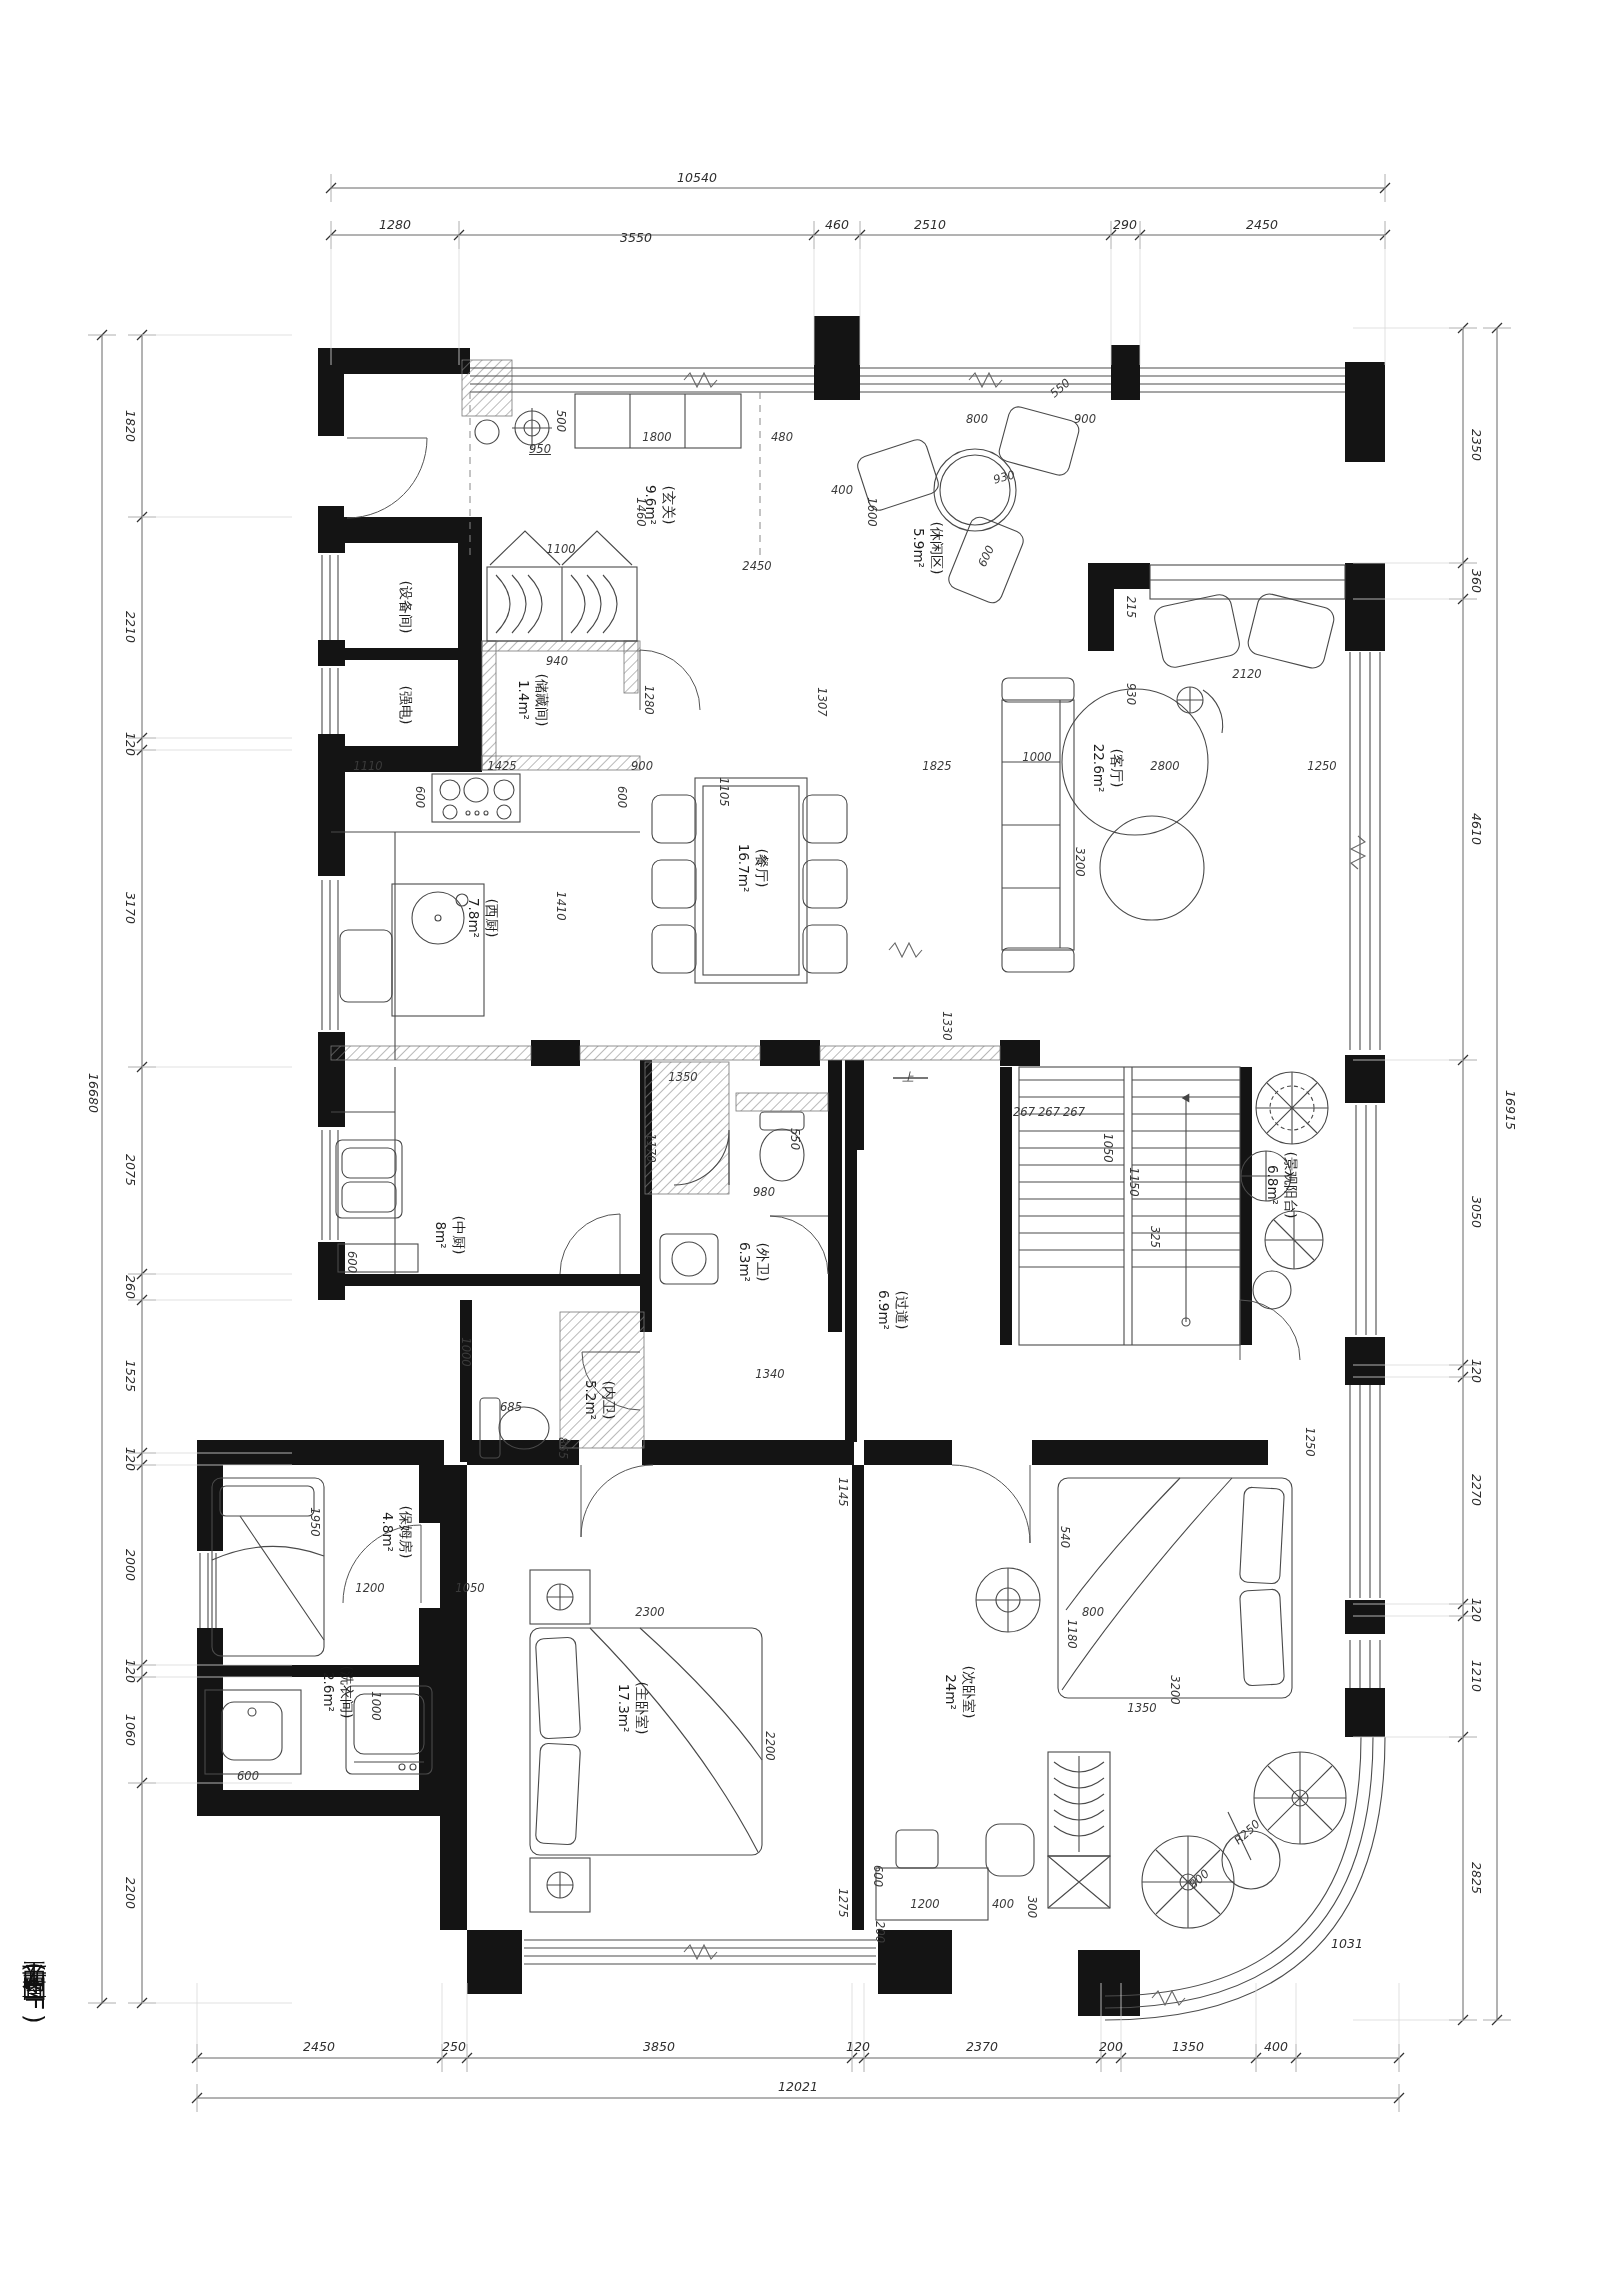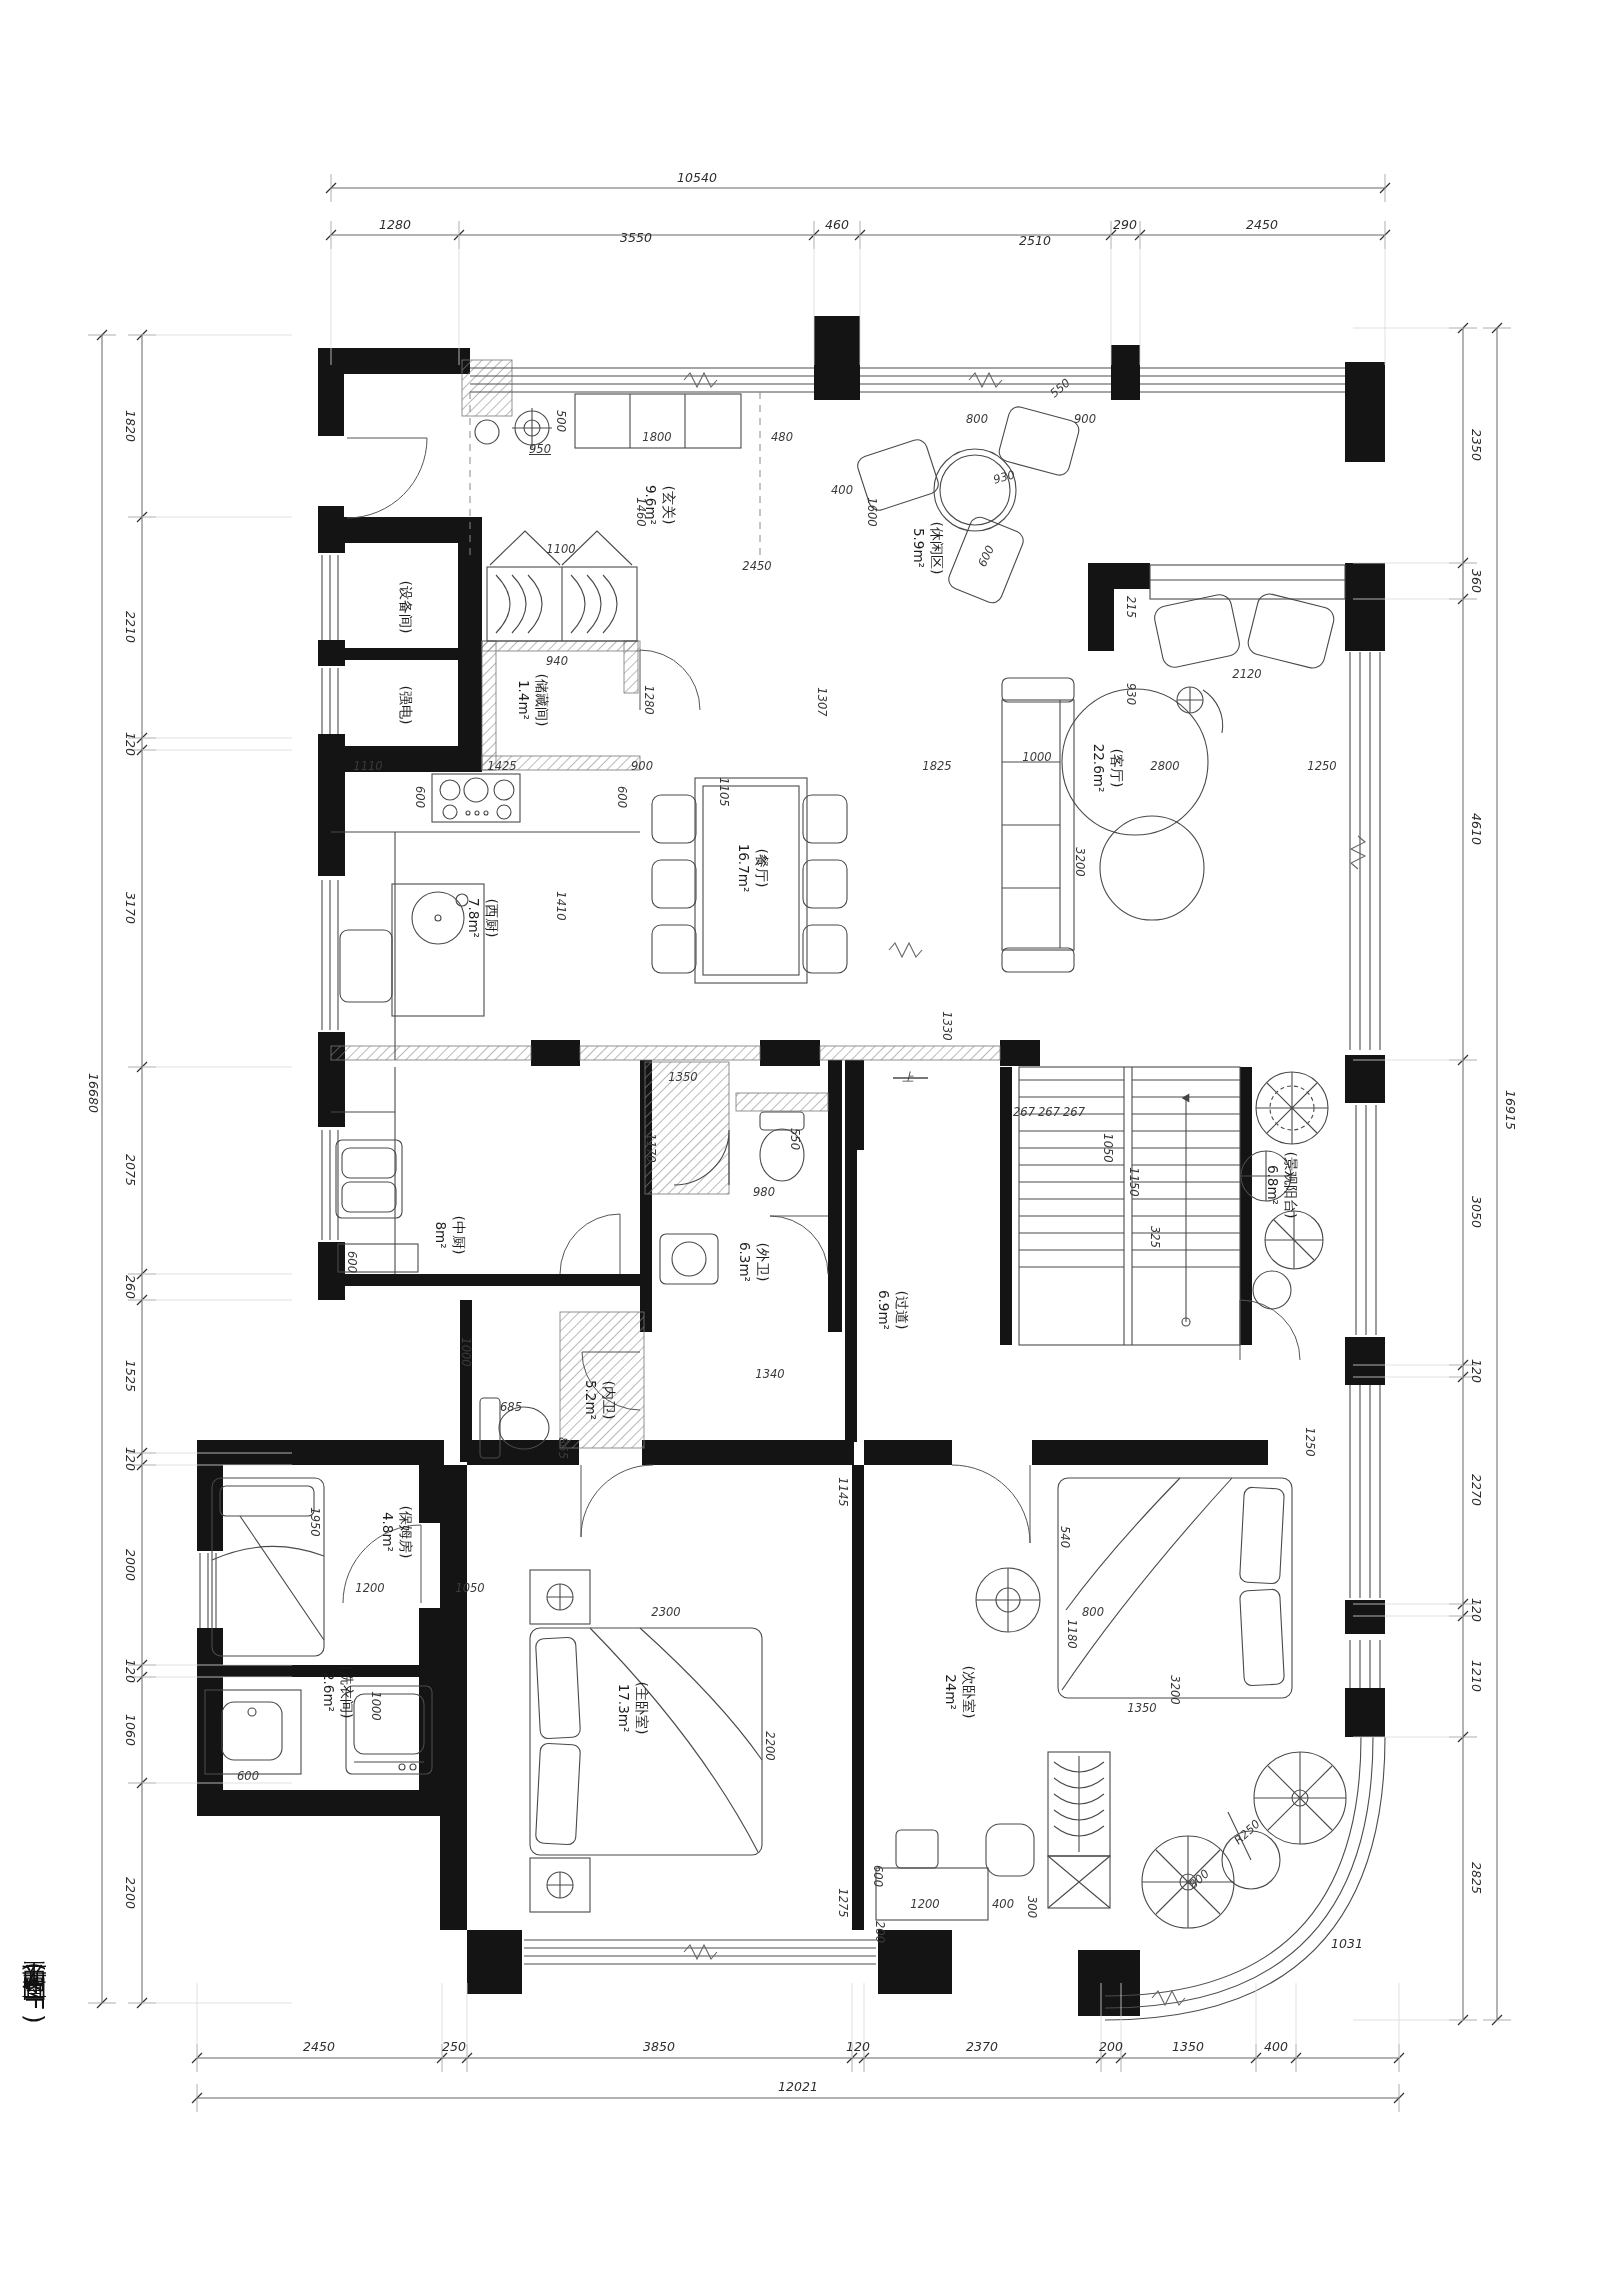--- a/index.html
+++ b/index.html
@@ -492,21 +492,21 @@
         <div class="r-area">24m²</div>
       </div>
       <div class="room-label" style="left: 1282px; top: 1185px; position: absolute;">
         <div class="r-name">(景观阳台)</div>
         <div class="r-area">6.8m²</div>
       </div>
       <div class="lbl chain" style="left: 697px; top: 177px;">10540</div>
       <div class="lbl chain" style="left: 395px; top: 224px;">1280</div>
       <div class="lbl chain" style="left: 636px; top: 237px;">3550</div>
       <div class="lbl chain" style="left: 837px; top: 224px;">460</div>
-      <div class="lbl chain" style="left: 1035px; top: 224px; margin-top: 16px;">2510</div>
+      <div class="lbl chain" style="left: 930px; top: 224px;">2510</div>
       <div class="lbl chain" style="left: 1125px; top: 224px;">290</div>
       <div class="lbl chain" style="left: 1262px; top: 224px;">2450</div>
       <div class="lbl chain" style="left: 319px; top: 2046px;">2450</div>
       <div class="lbl chain" style="left: 454px; top: 2046px;">250</div>
       <div class="lbl chain" style="left: 659px; top: 2046px;">3850</div>
       <div class="lbl chain" style="left: 858px; top: 2046px;">120</div>
       <div class="lbl chain" style="left: 982px; top: 2046px;">2370</div>
       <div class="lbl chain" style="left: 1111px; top: 2046px;">200</div>
       <div class="lbl chain" style="left: 1188px; top: 2046px;">1350</div>
       <div class="lbl chain" style="left: 1276px; top: 2046px;">400</div>
@@ -582,21 +582,21 @@
       <div class="lbl dim" style="left: 770px; top: 1374px;">1340</div>
       <div class="lbl dim" style="left: 511px; top: 1407px;">685</div>
       <div class="lbl dim" style="left: 563px; top: 1448px; transform: translate(-50%, -50%) rotate(90deg);">865</div>
       <div class="lbl dim" style="left: 466px; top: 1352px; transform: translate(-50%, -50%) rotate(90deg);">1000</div>
       <div class="lbl dim" style="left: 352px; top: 1262px; transform: translate(-50%, -50%) rotate(90deg);">600</div>
       <div class="lbl dim" style="left: 315px; top: 1522px; transform: translate(-50%, -50%) rotate(90deg);">1950</div>
       <div class="lbl dim" style="left: 370px; top: 1588px;">1200</div>
       <div class="lbl dim" style="left: 470px; top: 1588px;">1050</div>
       <div class="lbl dim" style="left: 376px; top: 1706px; transform: translate(-50%, -50%) rotate(90deg);">1000</div>
       <div class="lbl dim" style="left: 248px; top: 1776px;">600</div>
-      <div class="lbl dim" style="left: 650px; top: 1612px; margin-left: 16px;">2300</div>
+      <div class="lbl dim" style="left: 650px; top: 1612px;">2300</div>
       <div class="lbl dim" style="left: 770px; top: 1746px; transform: translate(-50%, -50%) rotate(90deg);">2200</div>
       <div class="lbl dim" style="left: 843px; top: 1492px; transform: translate(-50%, -50%) rotate(90deg);">1145</div>
       <div class="lbl dim" style="left: 843px; top: 1903px; transform: translate(-50%, -50%) rotate(90deg);">1275</div>
       <div class="lbl dim" style="left: 1093px; top: 1612px;">800</div>
       <div class="lbl dim" style="left: 1175px; top: 1690px; transform: translate(-50%, -50%) rotate(90deg);">3200</div>
       <div class="lbl dim" style="left: 1310px; top: 1442px; transform: translate(-50%, -50%) rotate(90deg);">1250</div>
       <div class="lbl dim" style="left: 1065px; top: 1537px; transform: translate(-50%, -50%) rotate(90deg);">540</div>
       <div class="lbl dim" style="left: 1072px; top: 1634px; transform: translate(-50%, -50%) rotate(90deg);">1180</div>
       <div class="lbl dim" style="left: 1142px; top: 1708px;">1350</div>
       <div class="lbl dim" style="left: 925px; top: 1904px;">1200</div>

